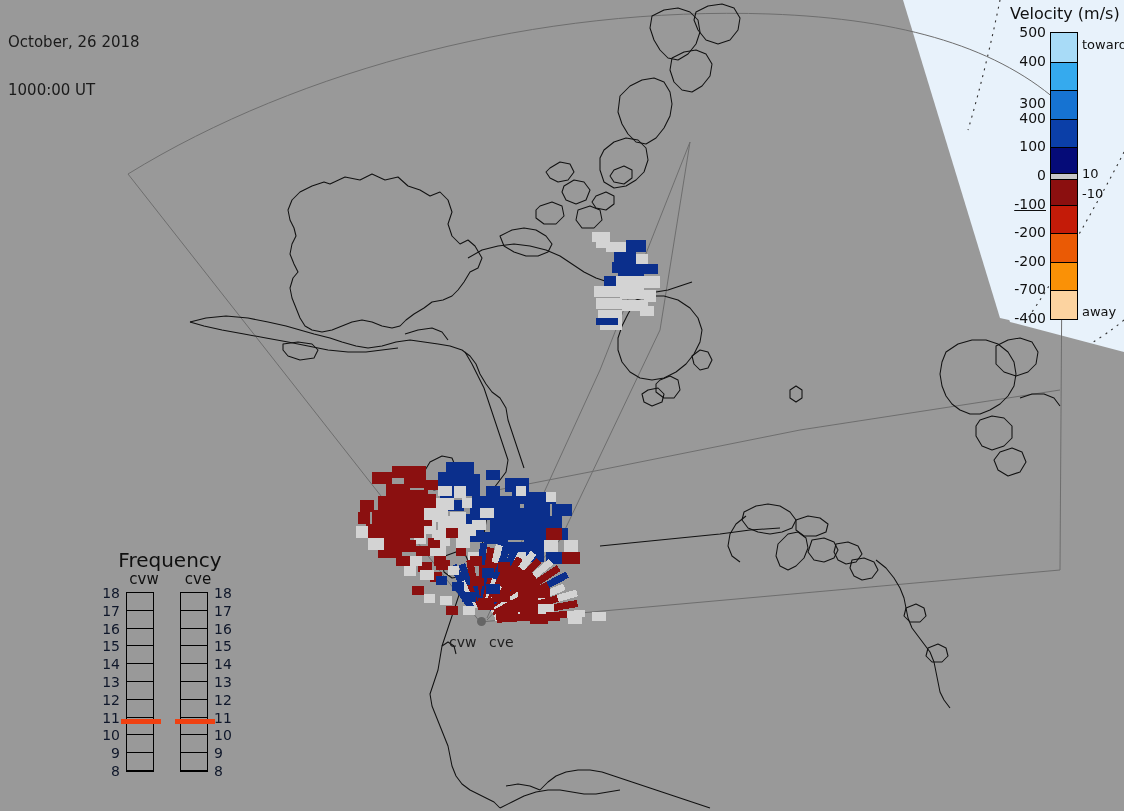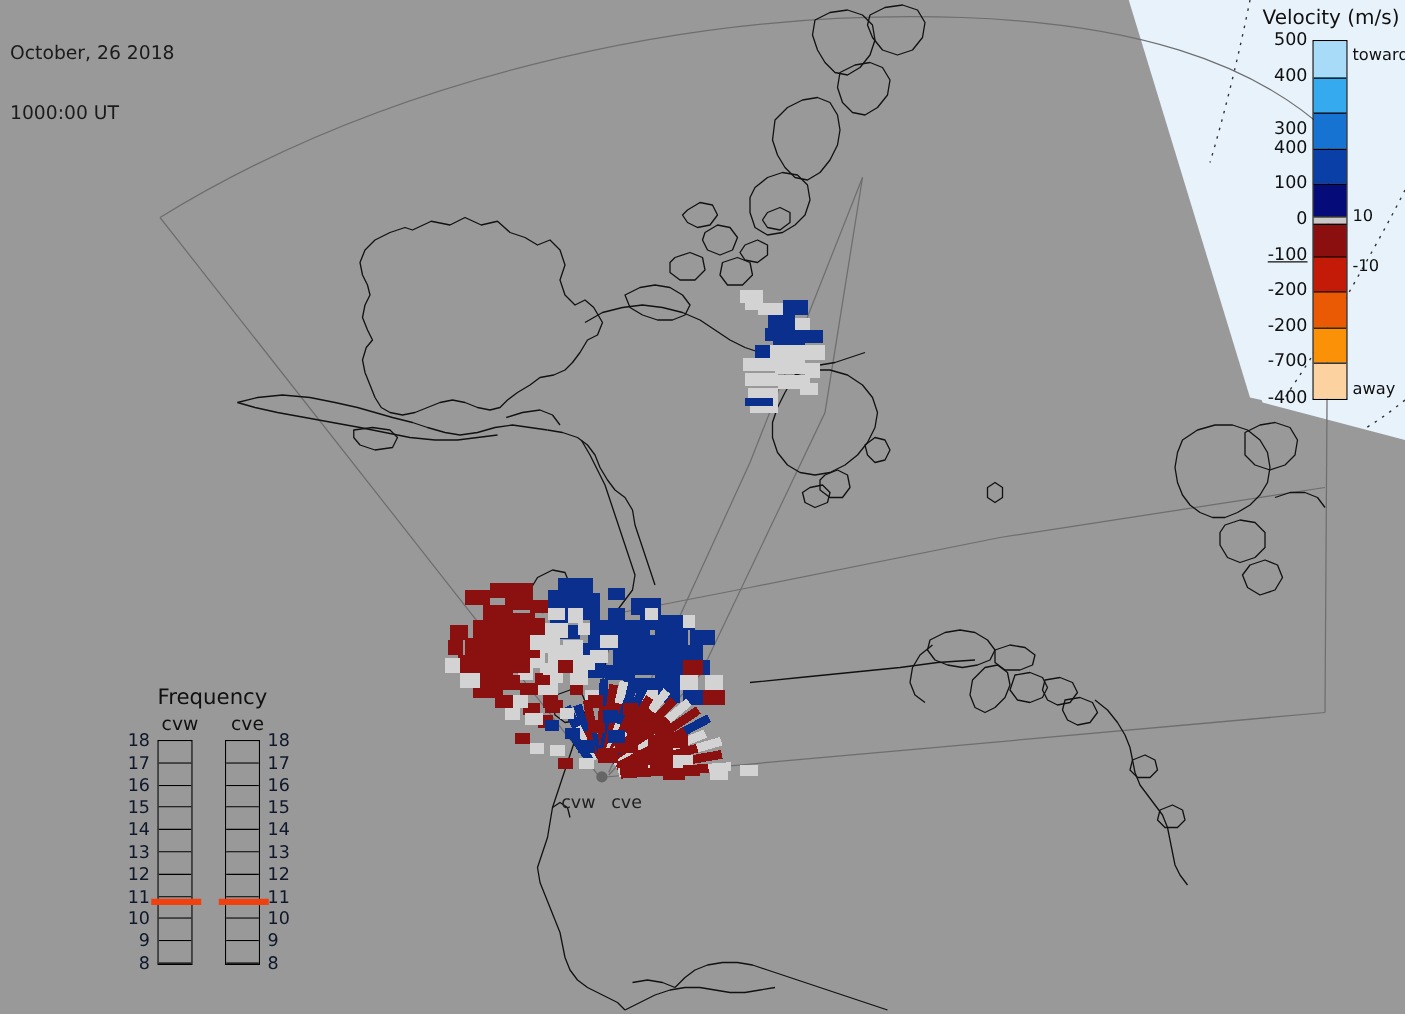--- a/index.html
+++ b/index.html
@@ -77,21 +77,21 @@
   #freq-legend {
     position: absolute;
     left: 88px; top: 548px;
     width: 164px; height: 240px;
   }
   #freq-title {
     position: absolute;
     left: 0; top: 0;
     width: 164px;
     text-align: center;
-    font-size: 17px;
+    font-size: 20px;
     color: #101010;
   }
   .freq-col { position: absolute; top: 22px; }
   .freq-name {
     position: absolute; top: 0;
     width: 40px; text-align: center;
     font-size: 15px; color: #101010;
   }
   .freq-bar {
     position: absolute; top: 22px;
@@ -581,21 +581,21 @@
         <div class="vtick" style="top: 144px;">0</div>
         <div class="vtick" style="top: 172.6px; text-decoration: underline;">-100</div>
         <div class="vtick" style="top: 201.2px;">-200</div>
         <div class="vtick" style="top: 229.8px;">-200</div>
         <div class="vtick" style="top: 258.4px;">-700</div>
         <div class="vtick" style="top: 287px;">-400</div>
       </div>
 
     <div class="vside" style="top:36px;">toward</div>
     <div class="vside" style="top:165px;">10</div>
-    <div class="vside" style="top:185px;margin-top:20px;">-10</div>
+    <div class="vside" style="top:185px;">-10</div>
     <div class="vside" style="top:303px;">away</div>
   </div>
 
   <div id="freq-legend">
     <div id="freq-title">Frequency</div>
 
     <div class="freq-col" style="left:22px; width:60px;">
       <div class="freq-name" style="left:14px;">cvw</div>
       <div class="freq-bar" style="left:16px;">
           <div class="freq-seg" style="height: 17.8px;"></div>

